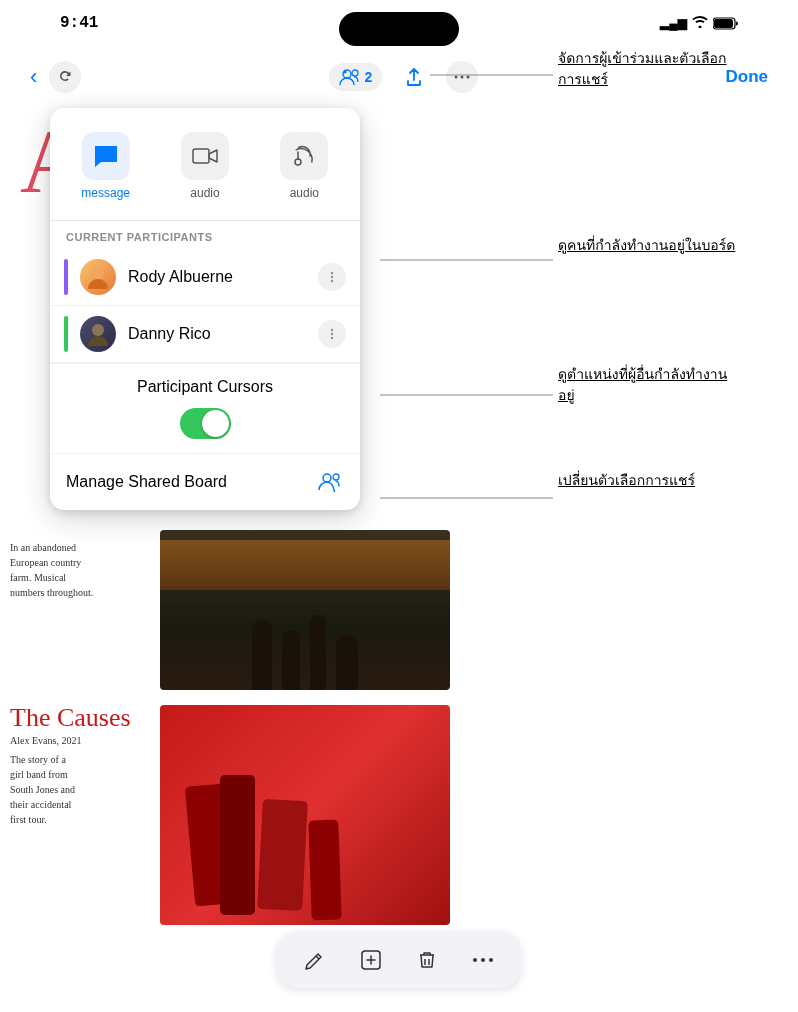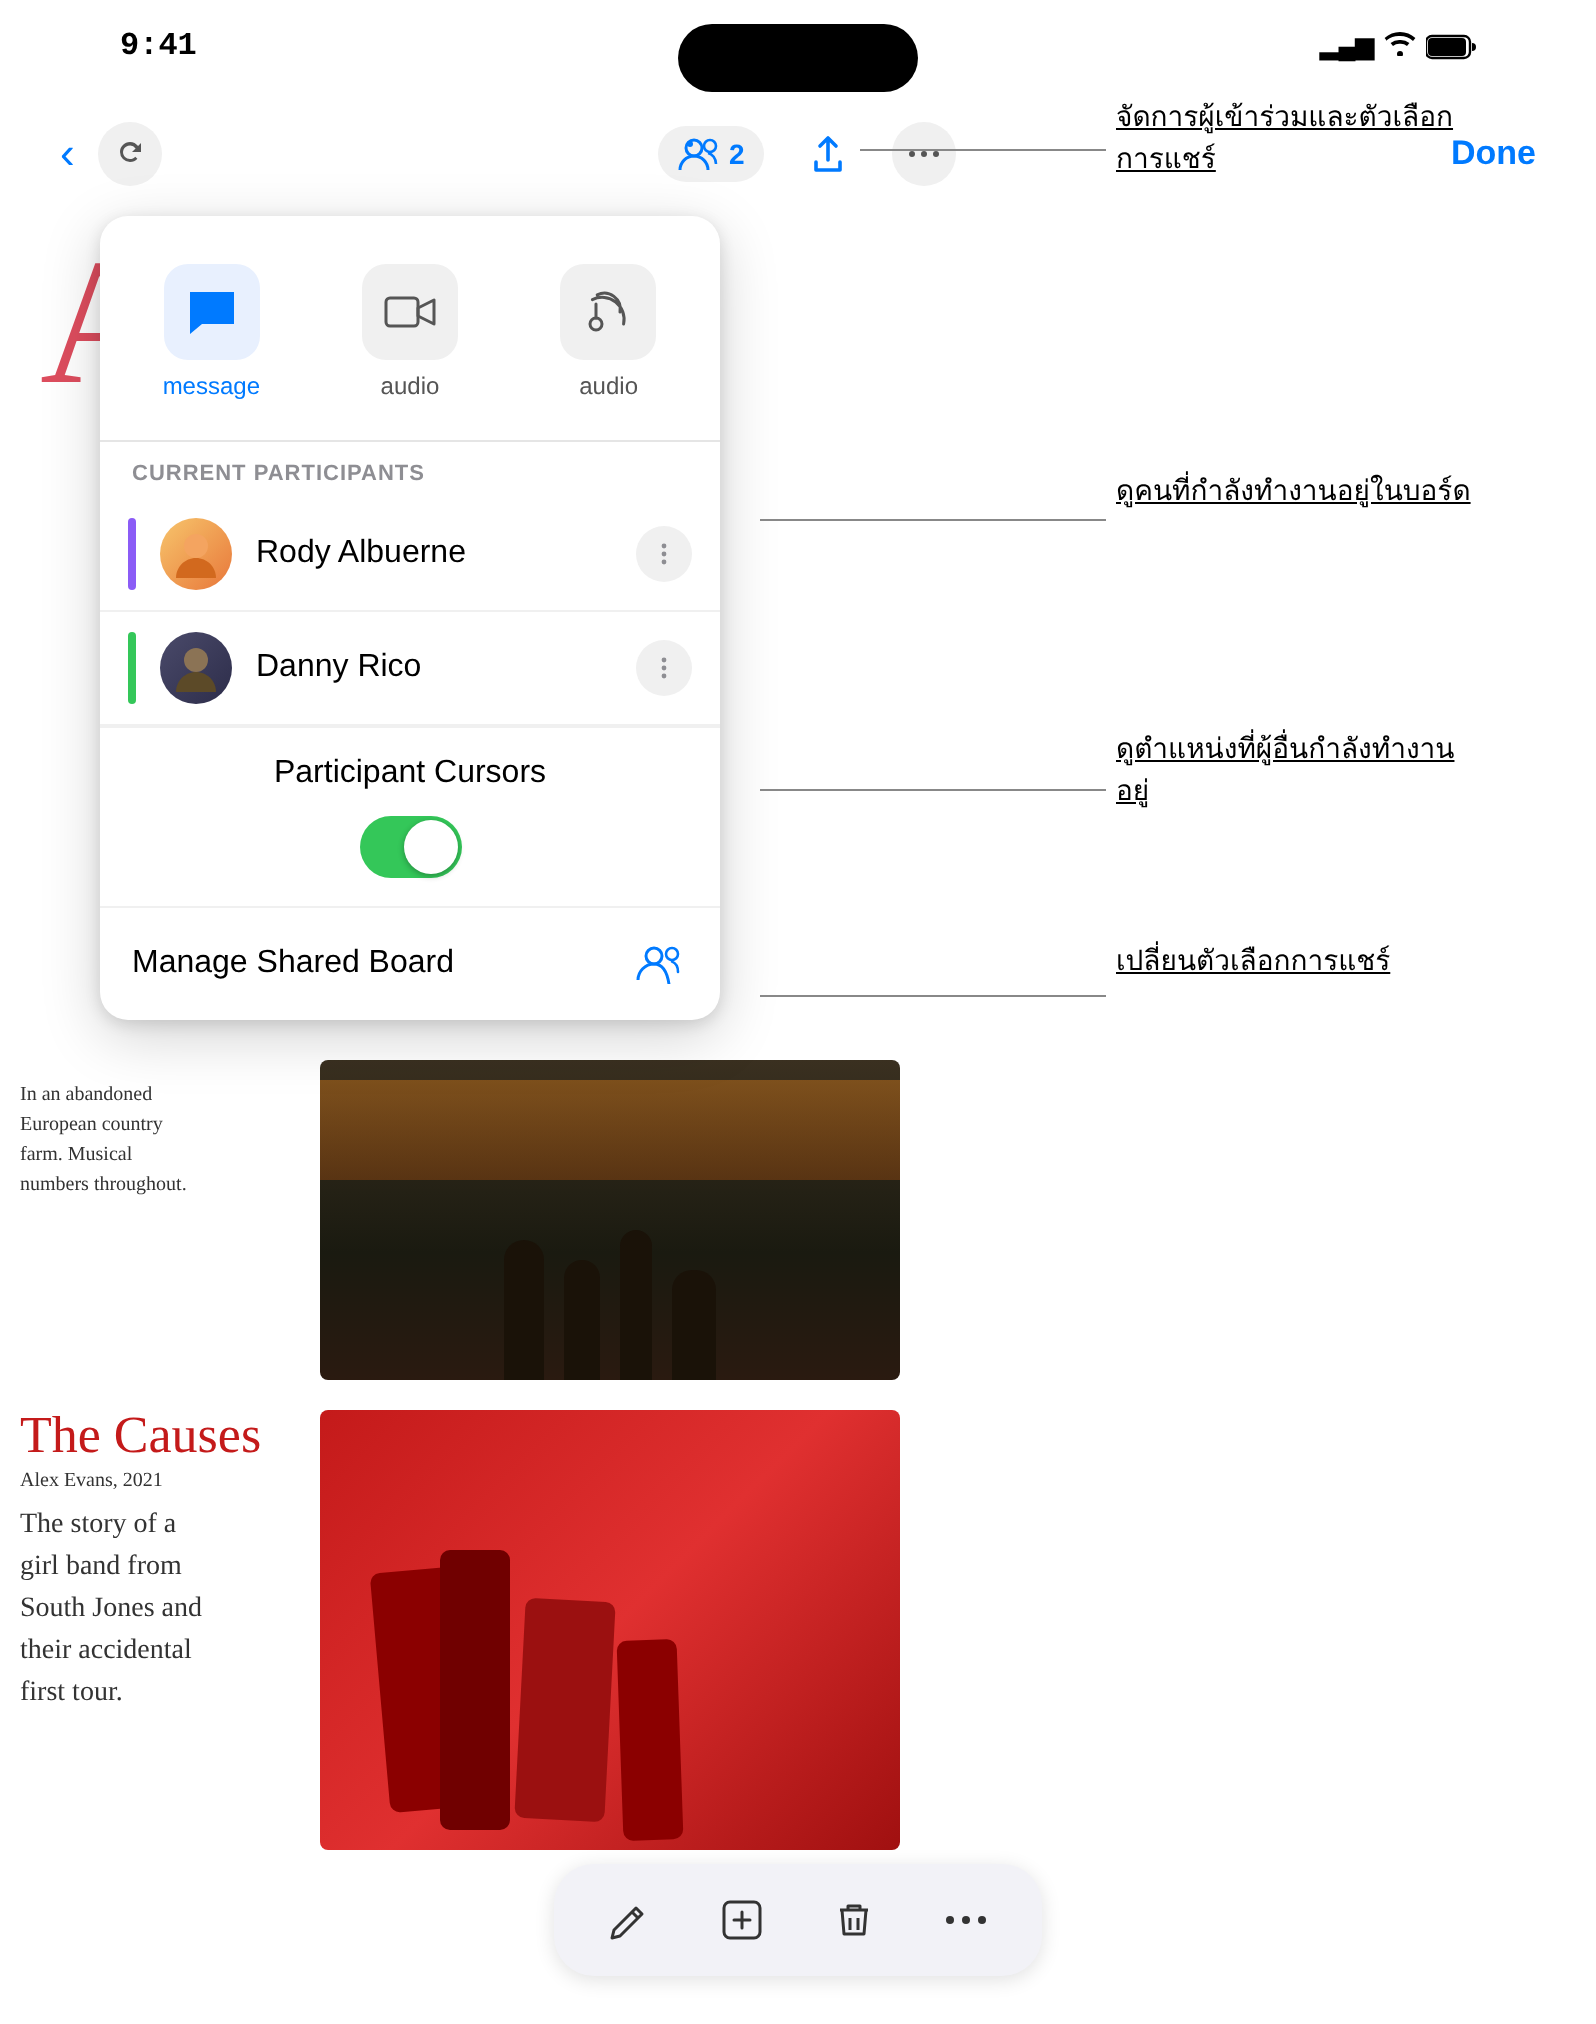--- a/index.html
+++ b/index.html
@@ -389,21 +389,21 @@
         <div style="position:absolute; bottom:20px; left:30px; width:40px; height:120px; background:#8b0000; border-radius:5px; transform:rotate(-5deg);"></div>
         <div style="position:absolute; bottom:10px; left:60px; width:35px; height:140px; background:#700000; border-radius:5px;"></div>
         <div style="position:absolute; bottom:15px; left:100px; width:45px; height:110px; background:#9b1010; border-radius:5px; transform:rotate(3deg);"></div>
         <div style="position:absolute; bottom:5px; left:150px; width:30px; height:100px; background:#8b0000; border-radius:5px; transform:rotate(-2deg);"></div>
       </div>
     </div>
 
     <div style="position:absolute; top:175px; left:10px; max-width:145px;">
       <div style="font-family:'Brush Script MT',cursive; font-size:26px; color:#c41a1a; line-height:1;">The Causes</div>
       <div style="font-size:10px; color:#333; margin-top:4px; font-family:serif;">Alex Evans, 2021</div>
-      <div style="font-size:14px; color:#333; margin-top:6px; line-height:1.5; font-family:serif;">
+      <div style="font-size:10px; color:#333; margin-top:6px; line-height:1.5; font-family:serif;">
         The story of a<br>girl band from<br>South Jones and<br>their accidental<br>first tour.
       </div>
     </div>
   </div>
 </div>
 
 <div class="phone-frame">
 
   <div class="status-bar">
     <span class="status-time">9:41</span>

